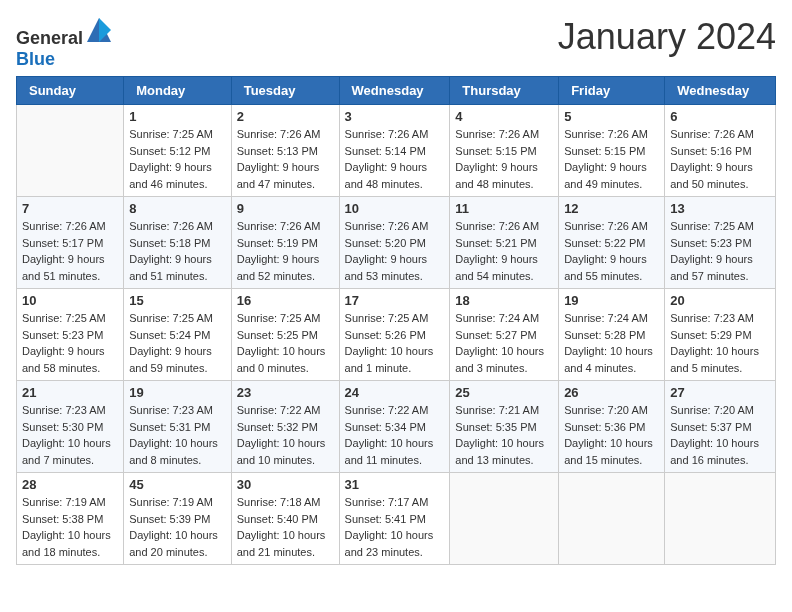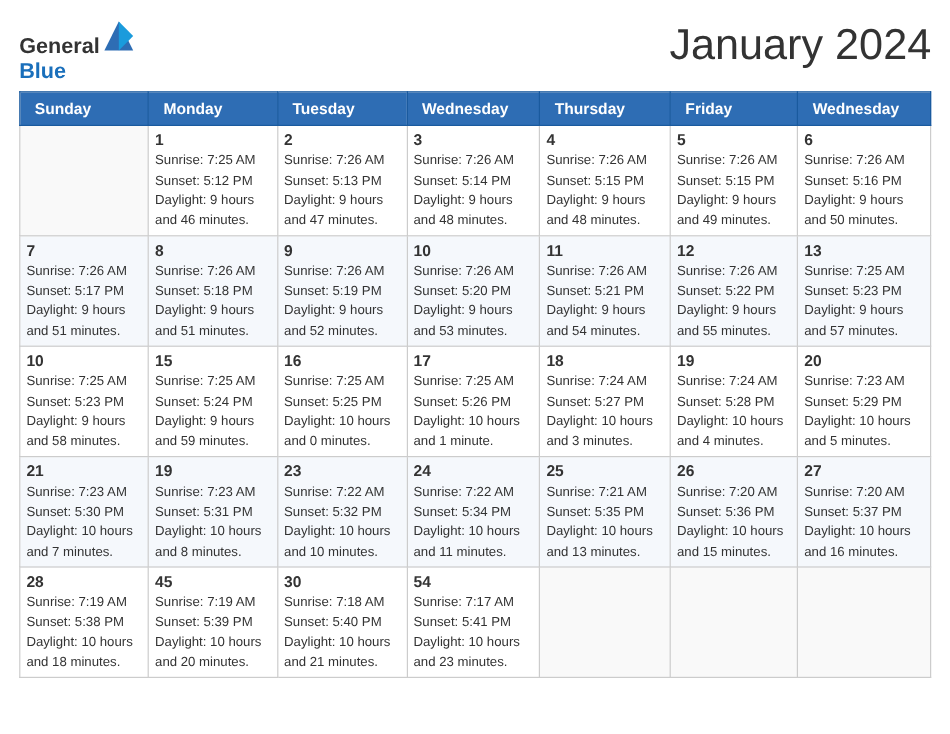--- a/index.html
+++ b/index.html
@@ -233,21 +233,21 @@
         </td>
         <td>
           <span class="day-number">45</span>
           <div class="day-info">Sunrise: 7:19 AM<br>Sunset: 5:39 PM<br>Daylight: 10 hours and 20 minutes.</div>
         </td>
         <td>
           <span class="day-number">30</span>
           <div class="day-info">Sunrise: 7:18 AM<br>Sunset: 5:40 PM<br>Daylight: 10 hours and 21 minutes.</div>
         </td>
         <td>
-          <span class="day-number">54</span>
+          <span class="day-number">31</span>
           <div class="day-info">Sunrise: 7:17 AM<br>Sunset: 5:41 PM<br>Daylight: 10 hours and 23 minutes.</div>
         </td>
         <td class="empty-cell"></td>
         <td class="empty-cell"></td>
         <td class="empty-cell"></td>
       </tr>
     </tbody>
 </table>
 
 </body></html>

